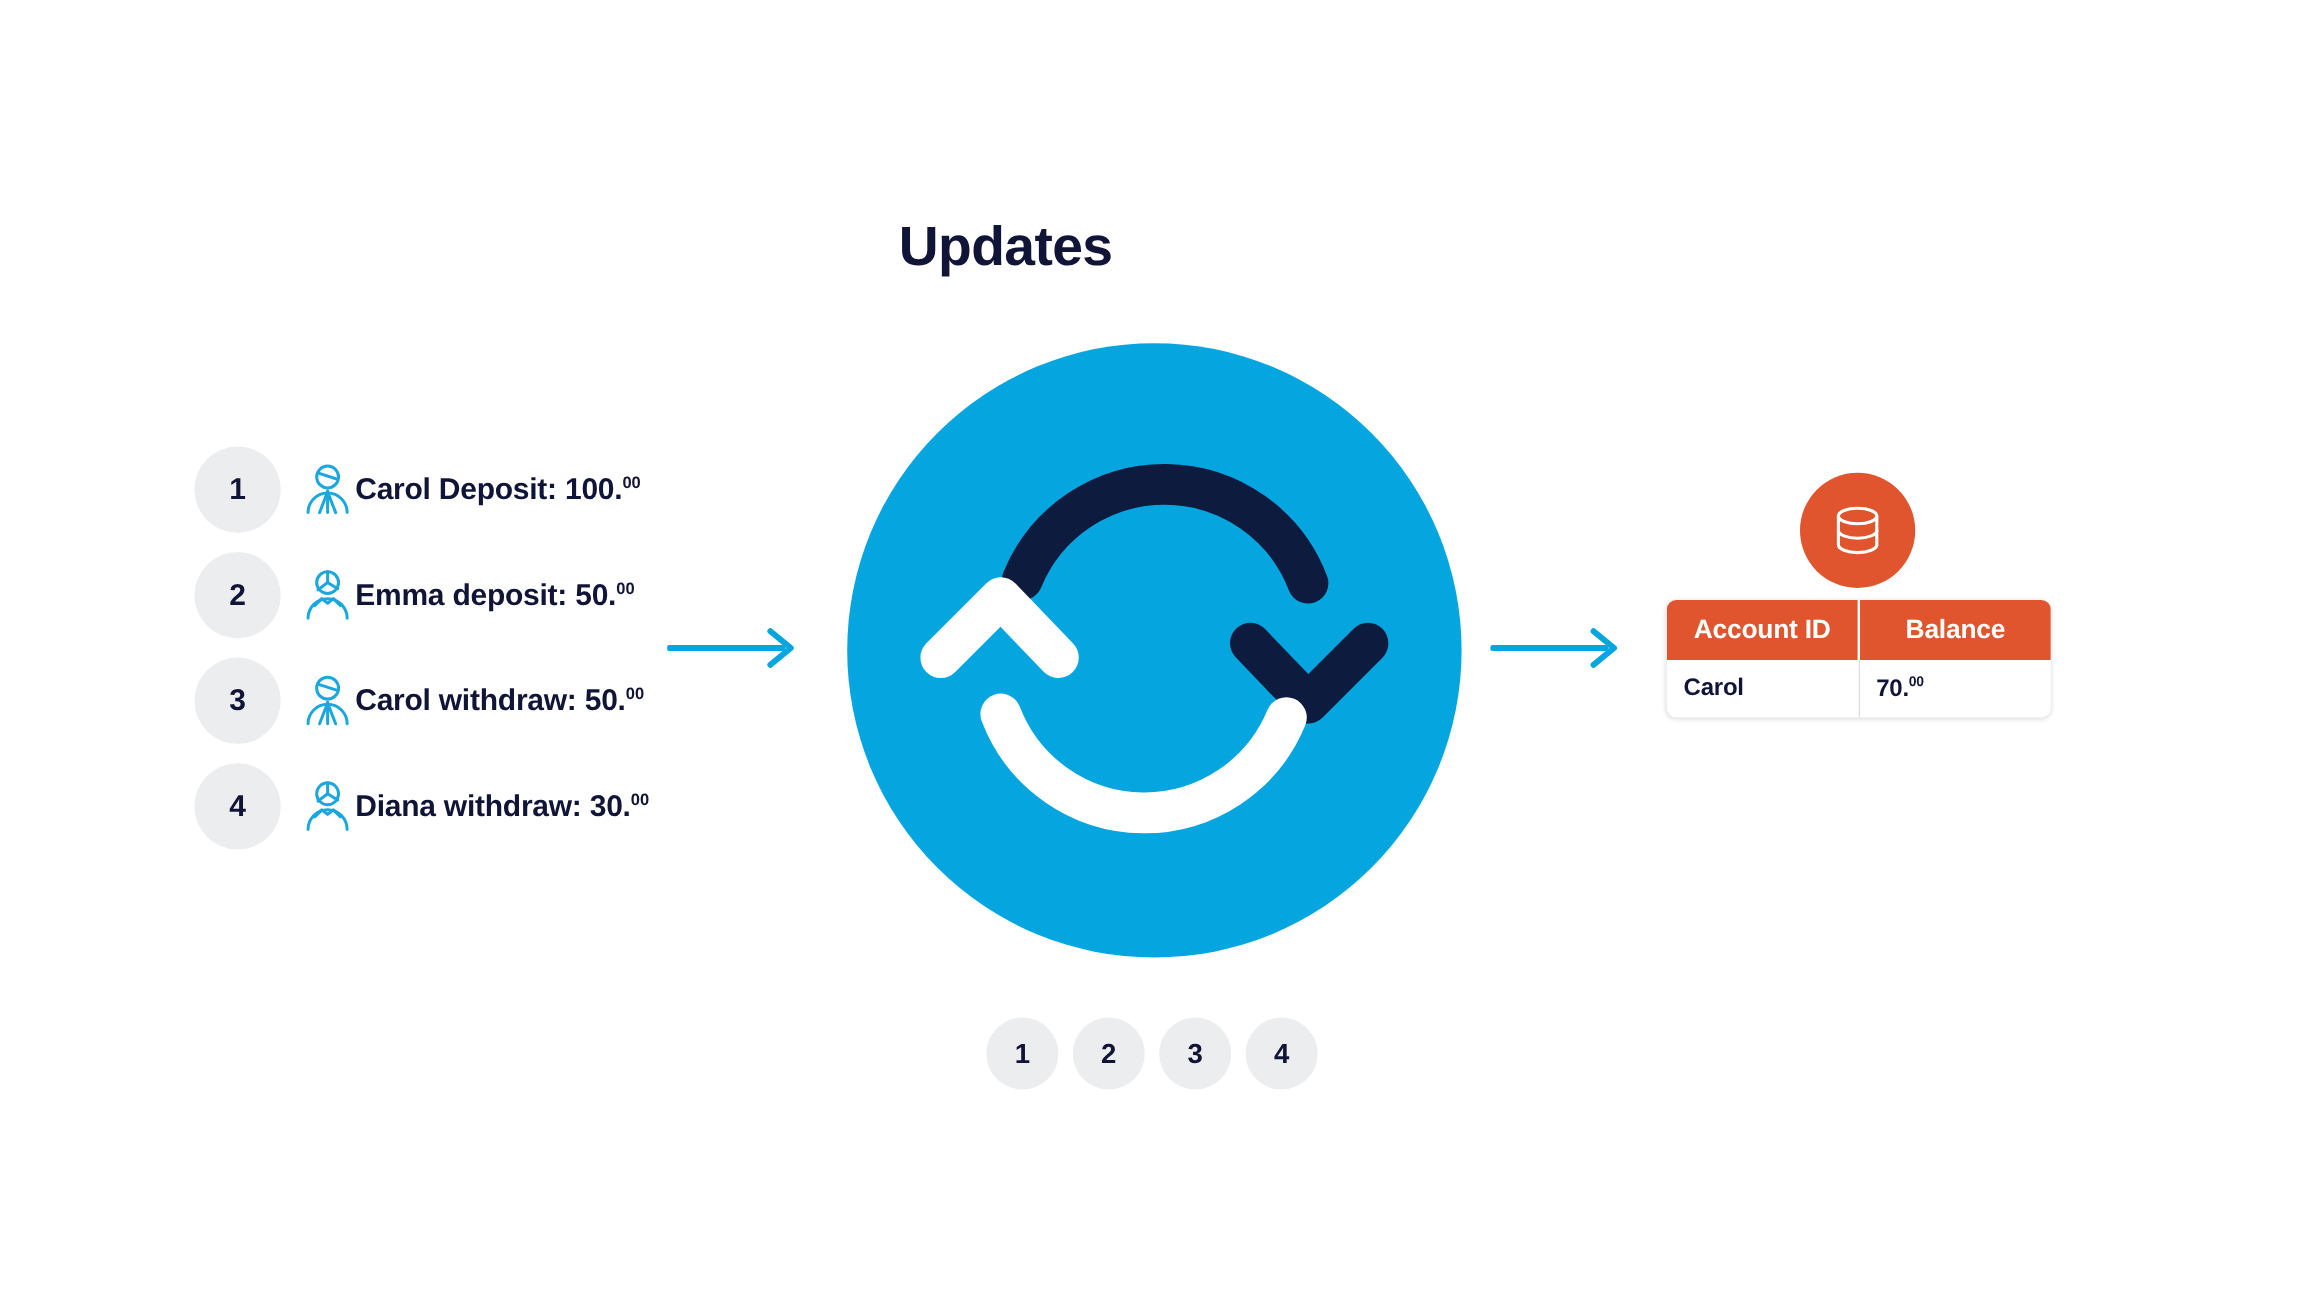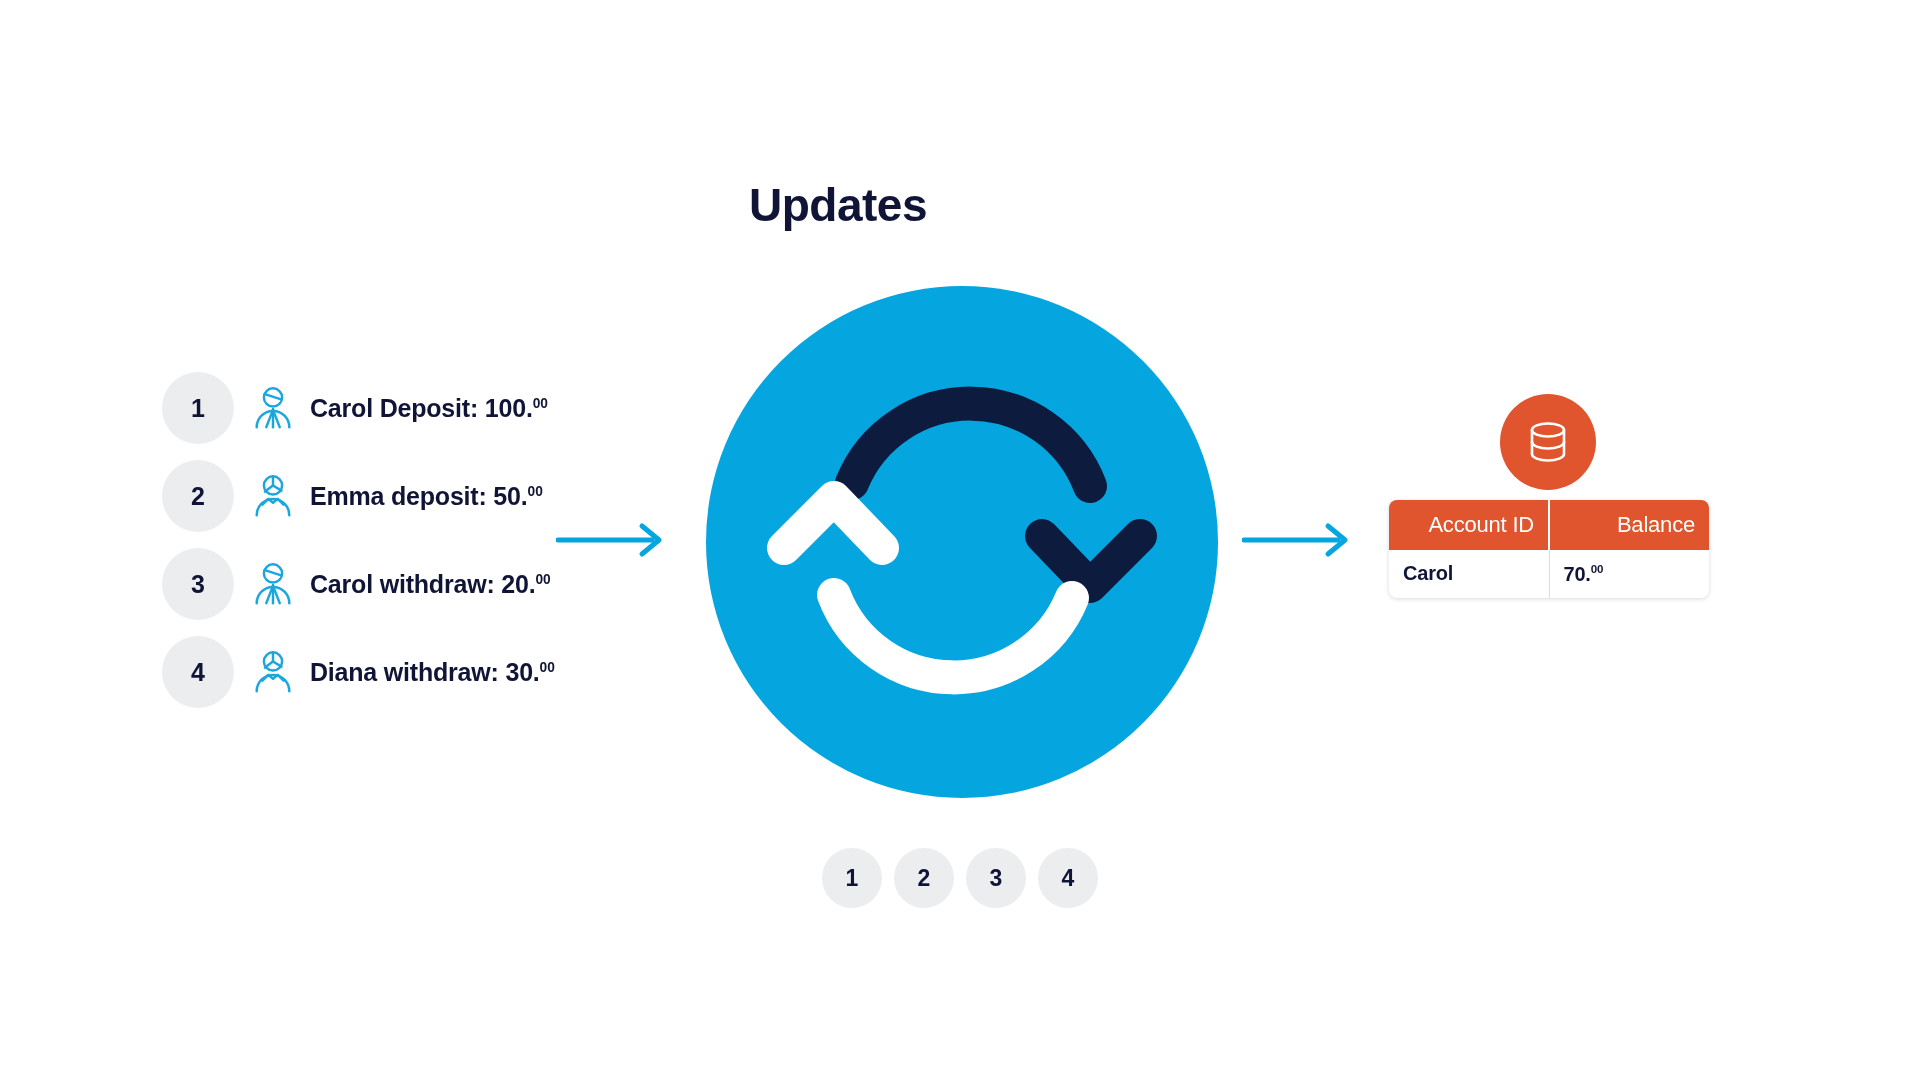--- a/index.html
+++ b/index.html
@@ -22,21 +22,21 @@
   
   .tx-list { position:absolute; left:162px; top:372px; width:460px; }
   .tx-row { display:flex; align-items:center; height:72px; margin-bottom:16px; }
   .tx-badge {
     width:72px; height:72px; flex:0 0 72px; border-radius:50%;
     background:#ebedee; display:flex; align-items:center; justify-content:center;
     font-size:25px; font-weight:700; color:#101537;
   }
   .tx-person { width:46px; height:46px; flex:0 0 46px; margin-left:16px; }
   .tx-label {
-    margin-left:14px; font-size:25px; font-weight:700; color:#101537;
+    font-size:25px; font-weight:700; color:#101537;
     white-space:nowrap; letter-spacing:-0.2px;
   }
   .tx-label sup { font-size:0.55em; font-weight:700; vertical-align:super; letter-spacing:0; }
 
   
   .arrow { position:absolute; }
   .arrow-left  { left:556px;  top:520px; }
   .arrow-right { left:1242px; top:520px; }
 
   
@@ -66,21 +66,21 @@
   }
   .table-wrap {
     position:absolute; left:1389px; top:500px;
     width:320px; border-radius:8px; overflow:hidden;
     box-shadow:0 1px 4px rgba(16,21,55,0.16);
     background:#fff;
   }
   table.acct { width:100%; border-collapse:collapse; table-layout:fixed; }
   table.acct th {
     background:#e0542e; color:#fff;
-    font-size:22px; font-weight:400; text-align:right;
+    font-size:22px; font-weight:700; text-align:center;
     padding:12px 14px; letter-spacing:-0.2px;
   }
   table.acct th + th { border-left:2px solid #ffffff;margin-top:48px; }
   table.acct td {
     font-size:20px; font-weight:700; color:#101537;
     padding:12px 14px; border-bottom:1px solid #d9dce0;
     letter-spacing:-0.2px;
   }
   table.acct td + td { border-left:1px solid #d9dce0; }
   table.acct tr:last-child td { border-bottom:none; }
@@ -121,21 +121,21 @@
       <div class="tx-row">
         <div class="tx-badge">3</div>
         <span class="tx-person"><svg viewBox="0 0 48 48">
             <circle cx="24" cy="13" r="9.5" fill="none" stroke="#1aa7e0" stroke-width="2.6"></circle>
             <line x1="15.5" y1="9.5" x2="32.5" y2="15" stroke="#1aa7e0" stroke-width="2.6" stroke-linecap="round"></line>
             <path d="M 7 44 a 17 17 0 0 1 34 0" fill="none" stroke="#1aa7e0" stroke-width="2.6" stroke-linecap="round"></path>
             <line x1="24" y1="25" x2="24" y2="44" stroke="#1aa7e0" stroke-width="2.6" stroke-linecap="round"></line>
             <line x1="24" y1="26" x2="17" y2="44" stroke="#1aa7e0" stroke-width="2.6" stroke-linecap="round"></line>
             <line x1="24" y1="26" x2="31" y2="44" stroke="#1aa7e0" stroke-width="2.6" stroke-linecap="round"></line>
           </svg></span>
-        <span class="tx-label"><span>Carol withdraw: 20.</span><sup>00</sup></span>
+        <span class="tx-label"><span>Carol withdraw: 50.</span><sup>00</sup></span>
       </div>
       <div class="tx-row">
         <div class="tx-badge">4</div>
         <span class="tx-person"><svg viewBox="0 0 48 48">
             <circle cx="24" cy="13" r="9.5" fill="none" stroke="#1aa7e0" stroke-width="2.6"></circle>
             <line x1="24" y1="3.6" x2="24" y2="13" stroke="#1aa7e0" stroke-width="2.6" stroke-linecap="round"></line>
             <line x1="24" y1="13" x2="15.6" y2="19.4" stroke="#1aa7e0" stroke-width="2.6" stroke-linecap="round"></line>
             <line x1="24" y1="13" x2="32.8" y2="18.4" stroke="#1aa7e0" stroke-width="2.6" stroke-linecap="round"></line>
             <path d="M 7 44 a 17 17 0 0 1 34 0" fill="none" stroke="#1aa7e0" stroke-width="2.6" stroke-linecap="round"></path>
             <polyline points="13,33 19,27 24,31 29,27 35,33" fill="none" stroke="#1aa7e0" stroke-width="2.6" stroke-linecap="round" stroke-linejoin="round"></polyline>

